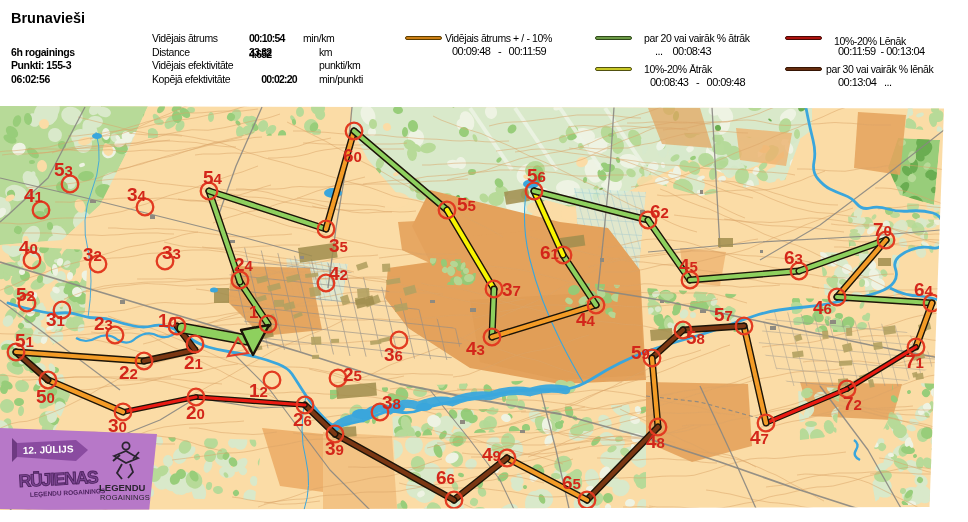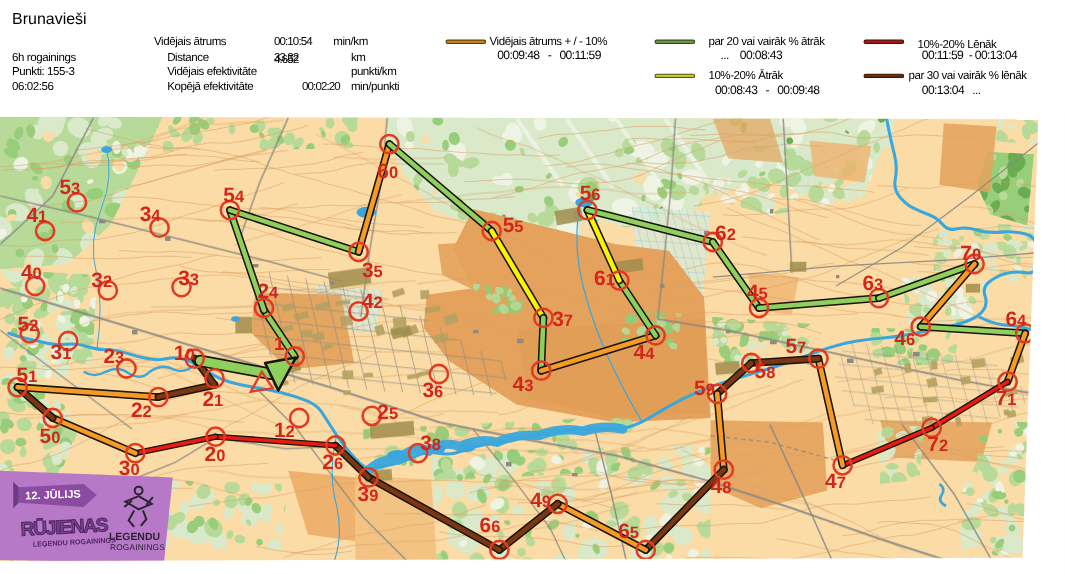--- a/index.html
+++ b/index.html
@@ -1,18 +1,18 @@
 <!DOCTYPE html>
 <html><head><meta charset="utf-8"><style>
 html,body{margin:0;padding:0;width:968px;height:522px;background:#ffffff;
 font-family:"Liberation Sans",sans-serif;overflow:hidden}
 #wrap{position:relative;width:968px;height:522px}
 svg{position:absolute;left:0;top:0}
 .hdr{position:absolute;color:#000;line-height:1.15;white-space:nowrap}
-.b{font-weight:normal}
+.b{font-weight:bold}
 .lbl{font-size:10.5px;letter-spacing:-0.4px}
 .val{font-size:10.5px;letter-spacing:-0.8px}
 .sub{font-size:11px;letter-spacing:-0.55px}
 .bar{position:absolute;height:2px;width:34.5px;border-radius:3px}
 </style></head><body>
 <div id="wrap">
 
 <svg width="968" height="522" viewBox="0 0 968 522" shape-rendering="auto">
 <clipPath id="mapclip">
         <polygon points="0.0,106.0 944.0,108.5 929.5,507.0 0.0,510.0"></polygon>
@@ -1863,29 +1863,29 @@
 </svg>
 
 <div style="position:absolute;left:0;top:0;width:968px;height:106px;background:#fff"></div>
 
 <div class="hdr b" style="left:11px;top:10px;font-size:14.5px;letter-spacing:0px">Brunavieši</div>
 
 <div class="hdr b lbl" style="left:11px;top:45.5px">6h rogainings</div>
 <div class="hdr b lbl" style="left:11px;top:59.3px">Punkti: 155-3</div>
 <div class="hdr b lbl" style="left:11px;top:73px">06:02:56</div>
 
-<div class="hdr lbl" style="left:140px;top:32px">Vidējais ātrums</div>
+<div class="hdr lbl" style="left:152px;top:32px">Vidējais ātrums</div>
 <div class="hdr lbl" style="left:152px;top:45.5px">Distance</div>
 <div class="hdr lbl" style="left:152px;top:59.3px">Vidējais efektivitāte</div>
 <div class="hdr lbl" style="left:152px;top:73px">Kopējā efektivitāte</div>
 
 <div class="hdr b val" style="left:249px;top:32px;width:60px;text-align:left">00:10:54</div>
 <div class="hdr b val" style="left:249px;top:45.5px;width:60px;text-align:left">33.32</div>
 <div class="hdr b val" style="left:249px;top:48px;width:60px;text-align:left">4.652</div>
-<div class="hdr b val" style="left:249px;top:73px;width:60px;text-align:right">00:02:20</div>
+<div class="hdr b val" style="left:249px;top:73px;width:60px;text-align:center">00:02:20</div>
 
 <div class="hdr lbl" style="left:303px;top:32px">min/km</div>
 <div class="hdr lbl" style="left:319px;top:45.5px">km</div>
 <div class="hdr lbl" style="left:319px;top:59.3px">punkti/km</div>
 <div class="hdr lbl" style="left:319px;top:73px">min/punkti</div>
 
 <div class="bar" style="left:405px;top:36px;background:#cc7f15;border:1.2px solid #5c3d00"></div>
 <div class="hdr lbl" style="left:445px;top:31.5px">Vidējais ātrums + / - 10%</div>
 <div class="hdr sub" style="left:452px;top:44.5px">00:09:48&nbsp;&nbsp;&nbsp;-&nbsp;&nbsp;&nbsp;00:11:59</div>
 

